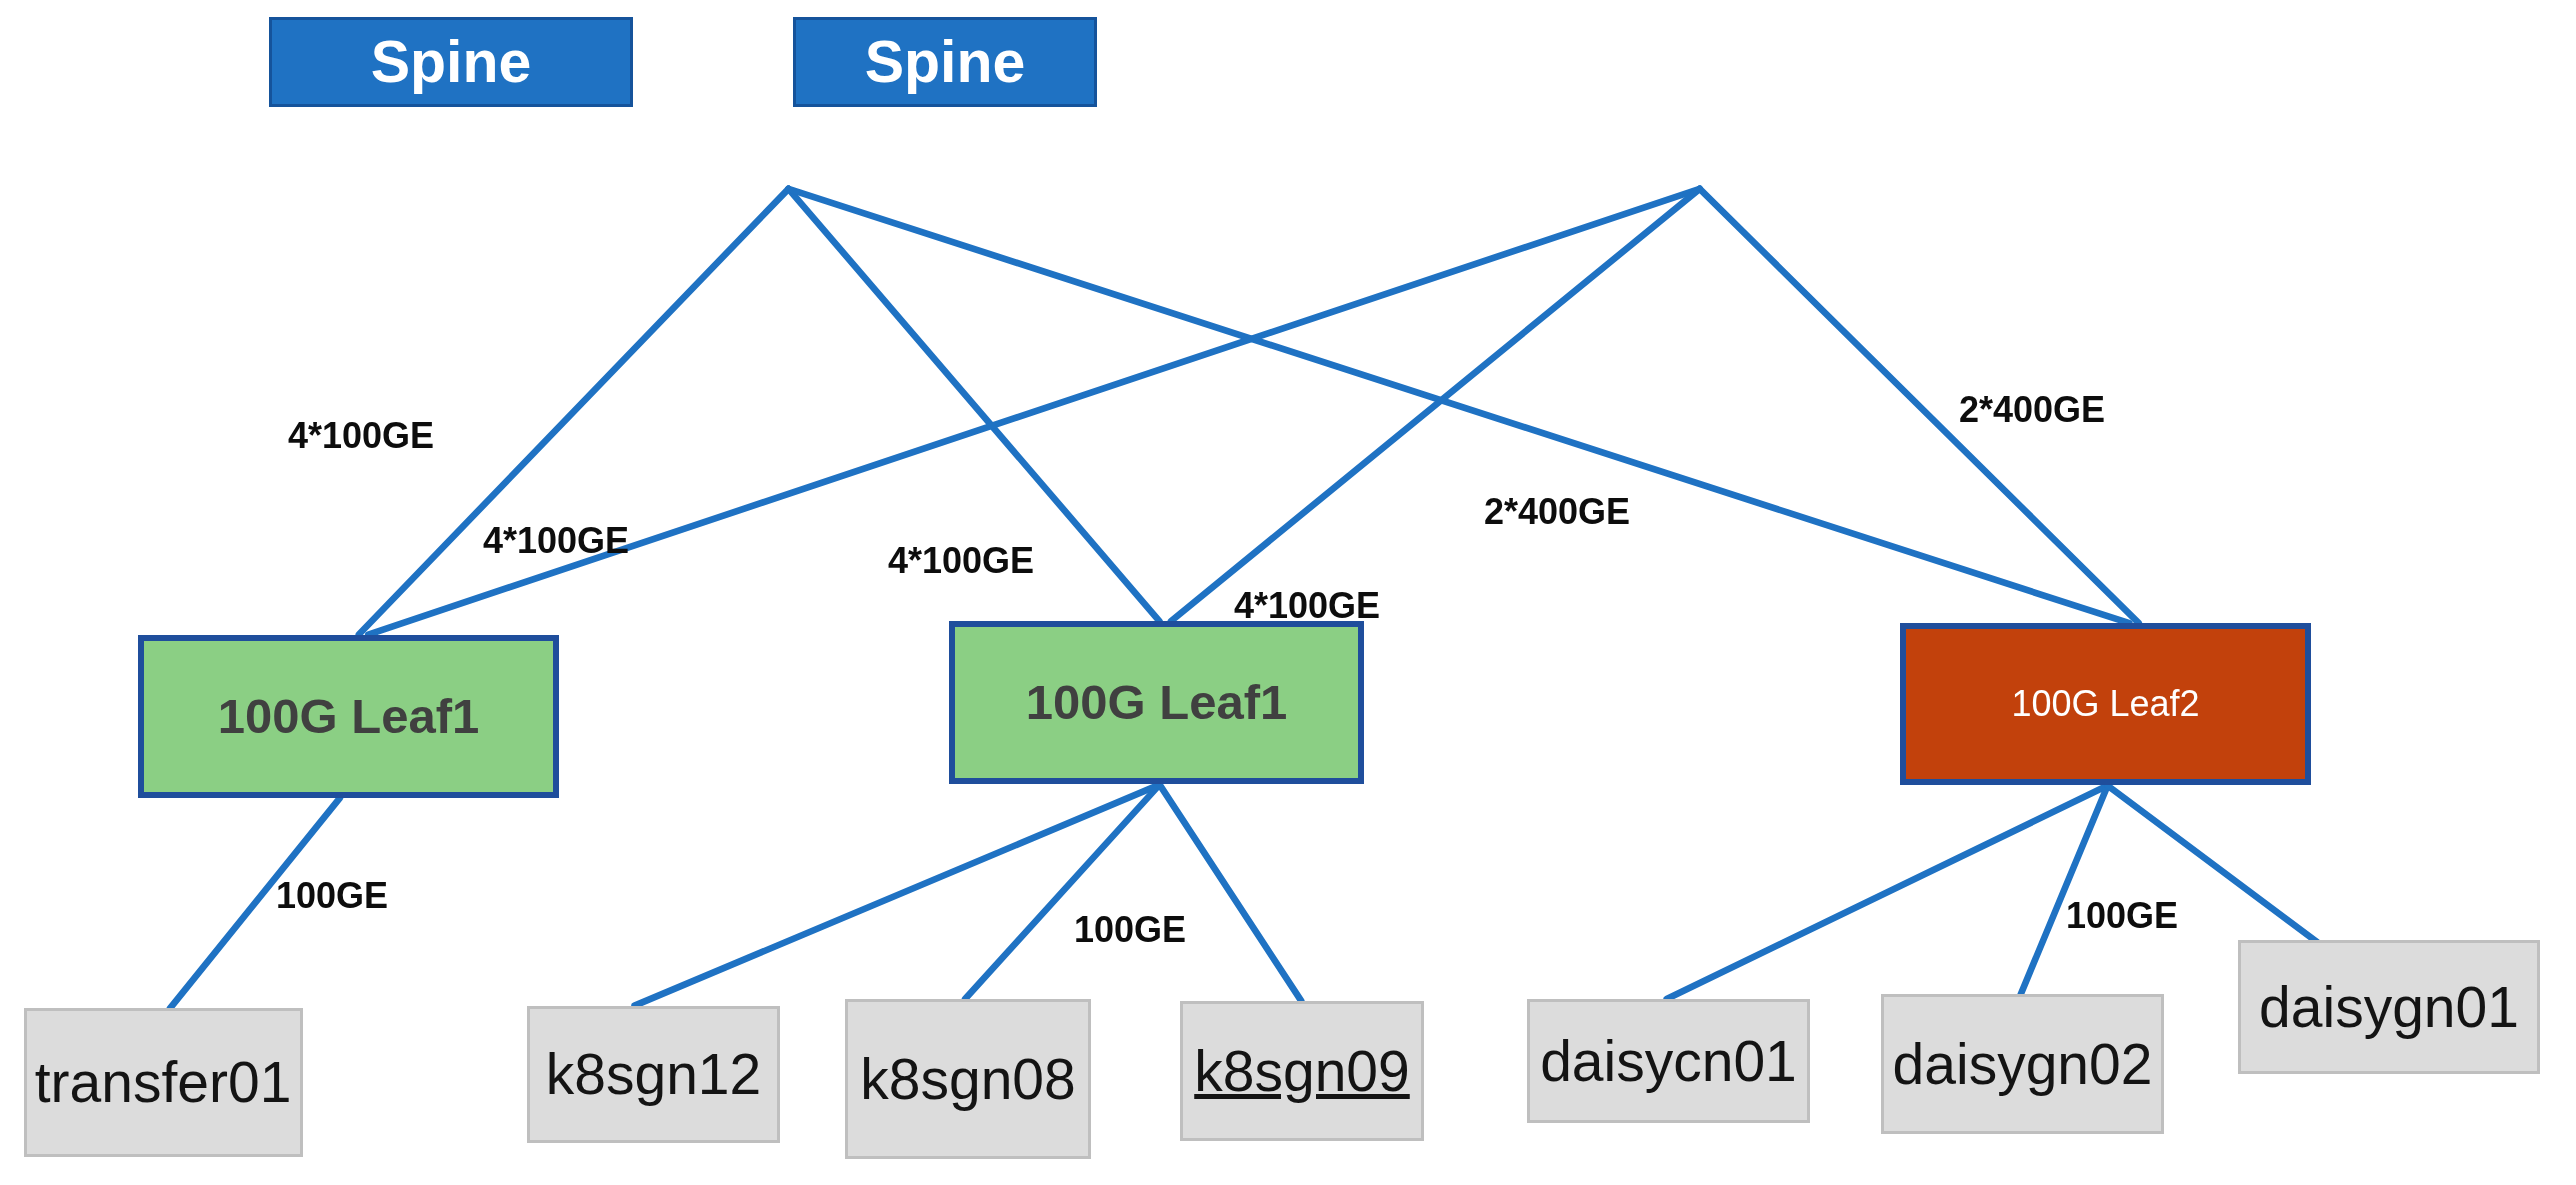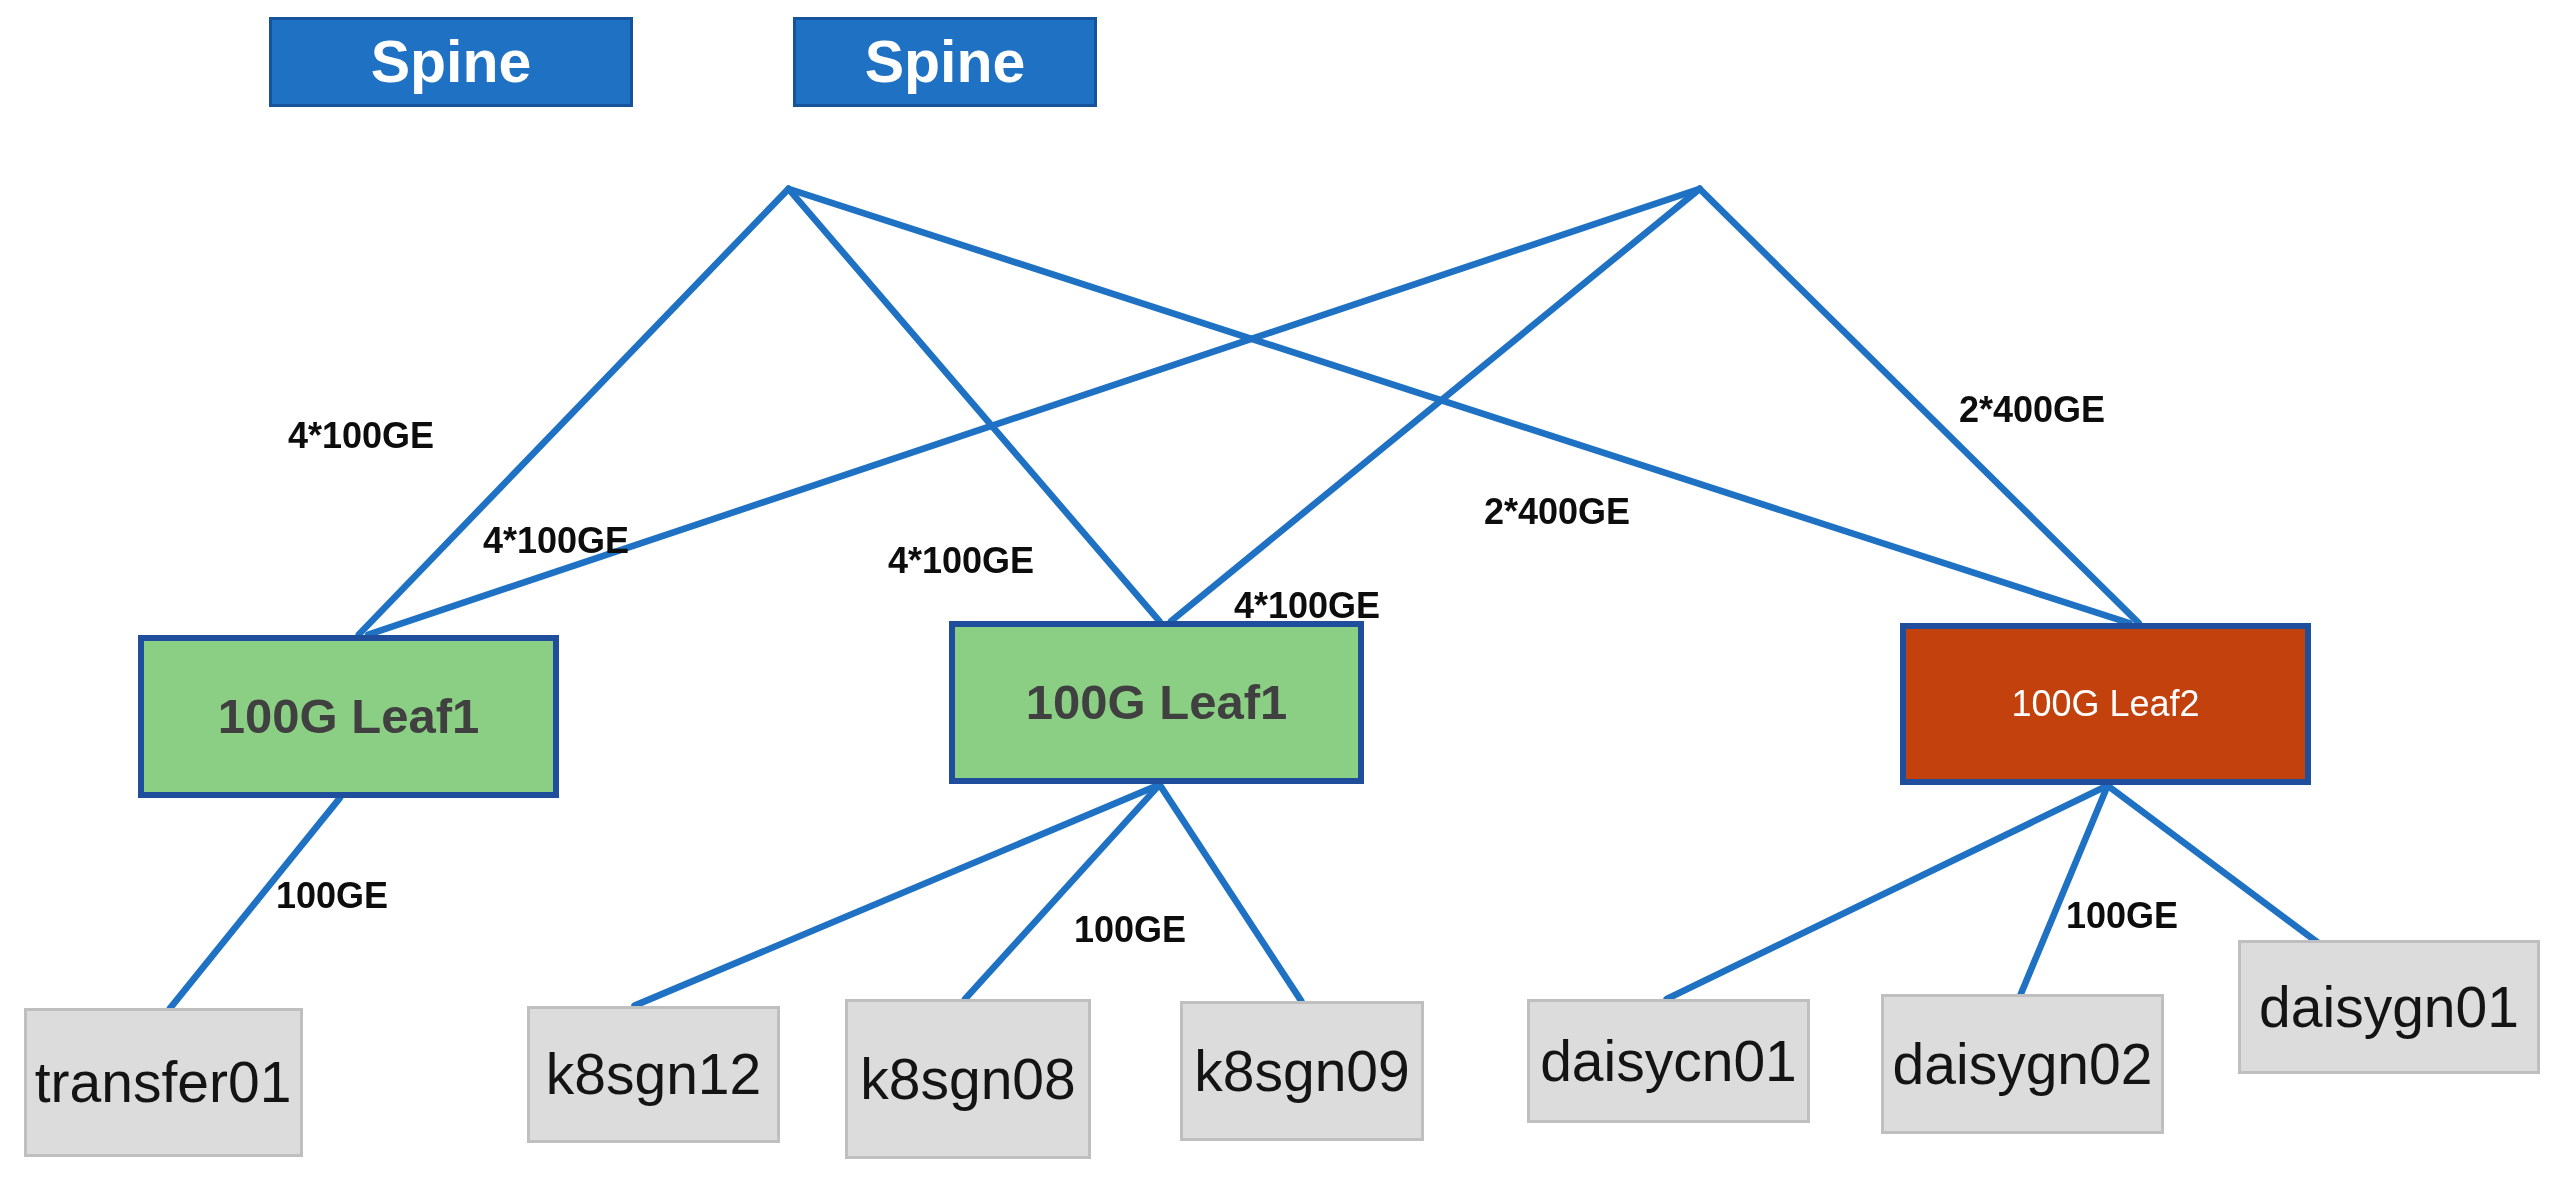--- a/index.html
+++ b/index.html
@@ -116,21 +116,21 @@
       </div>
       <div class="node-box node-server" style="left: 23.6px; top: 1008px; width: 279px; height: 149px;">
         <span class="node-label">transfer01</span>
       </div>
       <div class="node-box node-server" style="left: 515px; top: 1006px; width: 253px; height: 137px; margin-left: 12px;">
         <span class="node-label">k8sgn12</span>
       </div>
       <div class="node-box node-server" style="left: 845px; top: 999px; width: 246px; height: 160px;">
         <span class="node-label">k8sgn08</span>
       </div>
-      <div class="node-box node-server" style="left: 1180px; top: 1001px; width: 244px; height: 140px;">
+      <div class="node-box node-server" style="left: 1180px; top: 1001px; width: 244px; height: 140px; text-decoration: underline;">
         <span class="node-label">k8sgn09</span>
       </div>
       <div class="node-box node-server" style="left: 1527px; top: 999px; width: 283px; height: 124px;">
         <span class="node-label">daisycn01</span>
       </div>
       <div class="node-box node-server" style="left: 1881px; top: 994px; width: 283px; height: 140px;">
         <span class="node-label">daisygn02</span>
       </div>
       <div class="node-box node-server" style="left: 2238px; top: 940px; width: 302px; height: 134px;">
         <span class="node-label">daisygn01</span>

